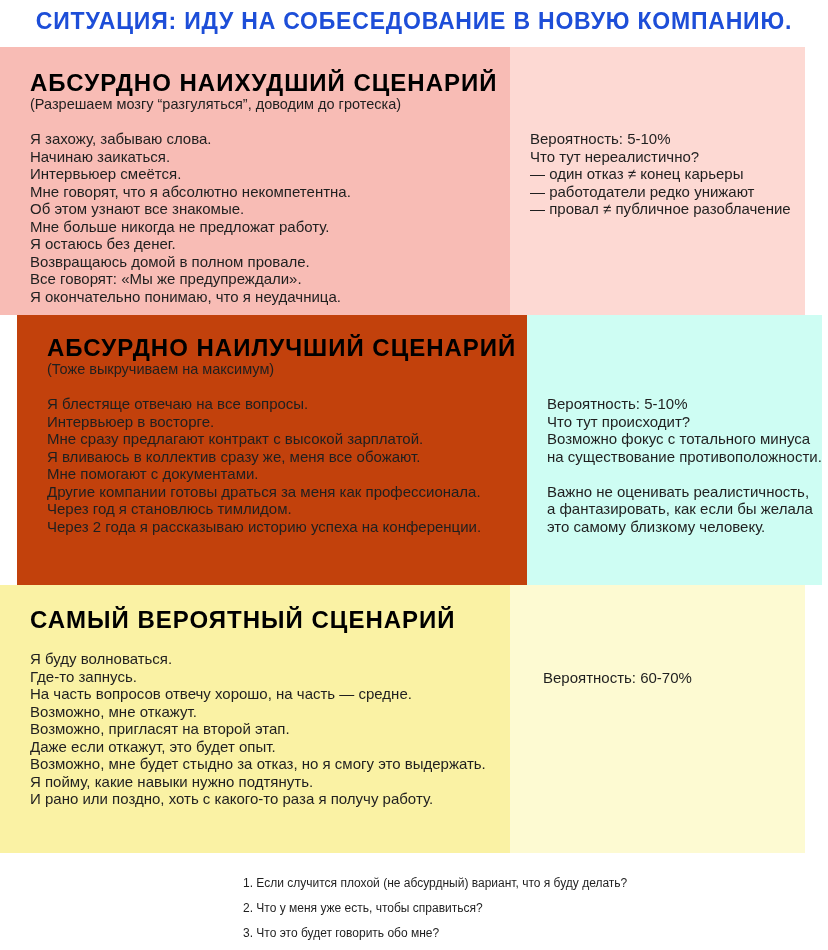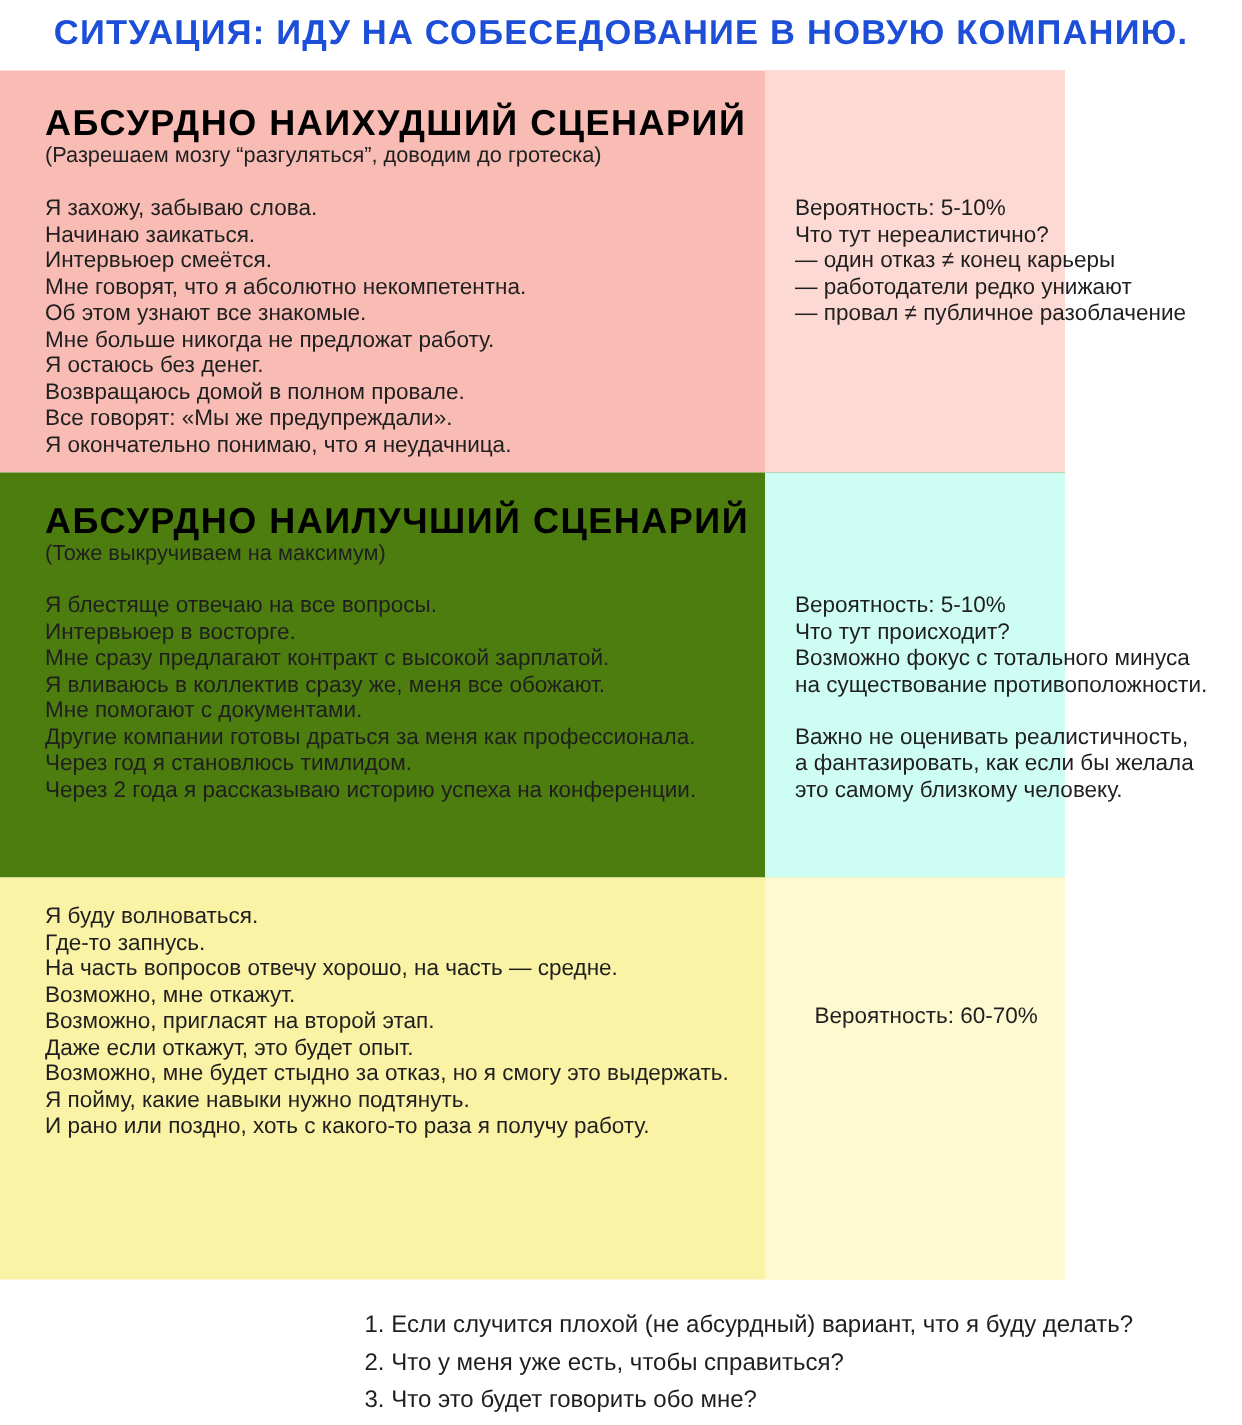--- a/index.html
+++ b/index.html
@@ -26,21 +26,21 @@
     font-family: "Liberation Sans", sans-serif;
     font-weight: bold;
     font-size: 23px;
     letter-spacing: 0.8px;
     color: #1d4ed8;
     white-space: nowrap;
   }
   .sec {
     position: absolute;
     left: 0;
-    width: 710px;
+    width: 805px;
   }
   #sec-worst  { top: 47px;  height: 268px; }
   #sec-best   { top: 315px; height: 270px; }
   #sec-likely { top: 585px; height: 268px; }
   .sec-light {
     position: absolute;
     left: 510px;
     top: 0;
     right: 0;
     bottom: 0;
@@ -94,21 +94,21 @@
     font-size: 18px;
     line-height: 25px;
     white-space: nowrap;
   }
   .footer-items {
     position: absolute;
     left: 243px;
     top: 871px;
   }
   .footer-items .line {
-    font-size: 16px;
+    font-size: 12px;
     line-height: 25px;
     min-height: 25px;
   }
 </style>
 </head>
 <body>
 
 <div class="page">
 
   <h1 class="page-title">СИТУАЦИЯ: ИДУ НА СОБЕСЕДОВАНИЕ В НОВУЮ КОМПАНИЮ.</h1>
@@ -133,21 +133,21 @@
     </div>
     <div class="sec-right">
         <div class="line">Вероятность: 5-10%</div>
         <div class="line">Что тут нереалистично?</div>
         <div class="line">— один отказ ≠ конец карьеры</div>
         <div class="line">— работодатели редко унижают</div>
         <div class="line">— провал ≠ публичное разоблачение</div>
       </div>
   </section>
 
-  <section class="sec" id="sec-best" style="background-color: #4d7c0f;">
+  <section class="sec" id="sec-best" style="background-color: #c2410c; margin-left: 17px;">
     <div class="sec-light" style="background-color: rgb(206, 253, 243);"></div>
     <div class="sec-content">
       <h2 class="sec-title">АБСУРДНО НАИЛУЧШИЙ СЦЕНАРИЙ</h2>
       <div class="sec-subtitle">(Тоже выкручиваем на максимум)</div>
       <div class="sec-lines">
           <div class="line">Я блестяще отвечаю на все вопросы.</div>
           <div class="line">Интервьюер в восторге.</div>
           <div class="line">Мне сразу предлагают контракт с высокой зарплатой.</div>
           <div class="line">Я вливаюсь в коллектив сразу же, меня все обожают.</div>
           <div class="line">Мне помогают с документами.</div>
@@ -164,20 +164,21 @@
         <div class="line"></div>
         <div class="line">Важно не оценивать реалистичность,</div>
         <div class="line">а фантазировать, как если бы желала</div>
         <div class="line">это самому близкому человеку.</div>
       </div>
   </section>
 
   <section class="sec" id="sec-likely" style="background-color: rgb(250, 242, 164);">
     <div class="sec-light" style="background-color: rgb(253, 250, 210);"></div>
     <div class="sec-content">
+      <h2 class="sec-title">САМЫЙ ВЕРОЯТНЫЙ СЦЕНАРИЙ</h2>
 
       <div class="sec-lines">
           <div class="line">Я буду волноваться.</div>
           <div class="line">Где-то запнусь.</div>
           <div class="line">На часть вопросов отвечу хорошо, на часть — средне.</div>
           <div class="line">Возможно, мне откажут.</div>
           <div class="line">Возможно, пригласят на второй этап.</div>
           <div class="line">Даже если откажут, это будет опыт.</div>
           <div class="line">Возможно, мне будет стыдно за отказ, но я смогу это выдержать.</div>
           <div class="line">Я пойму, какие навыки нужно подтянуть.</div>

